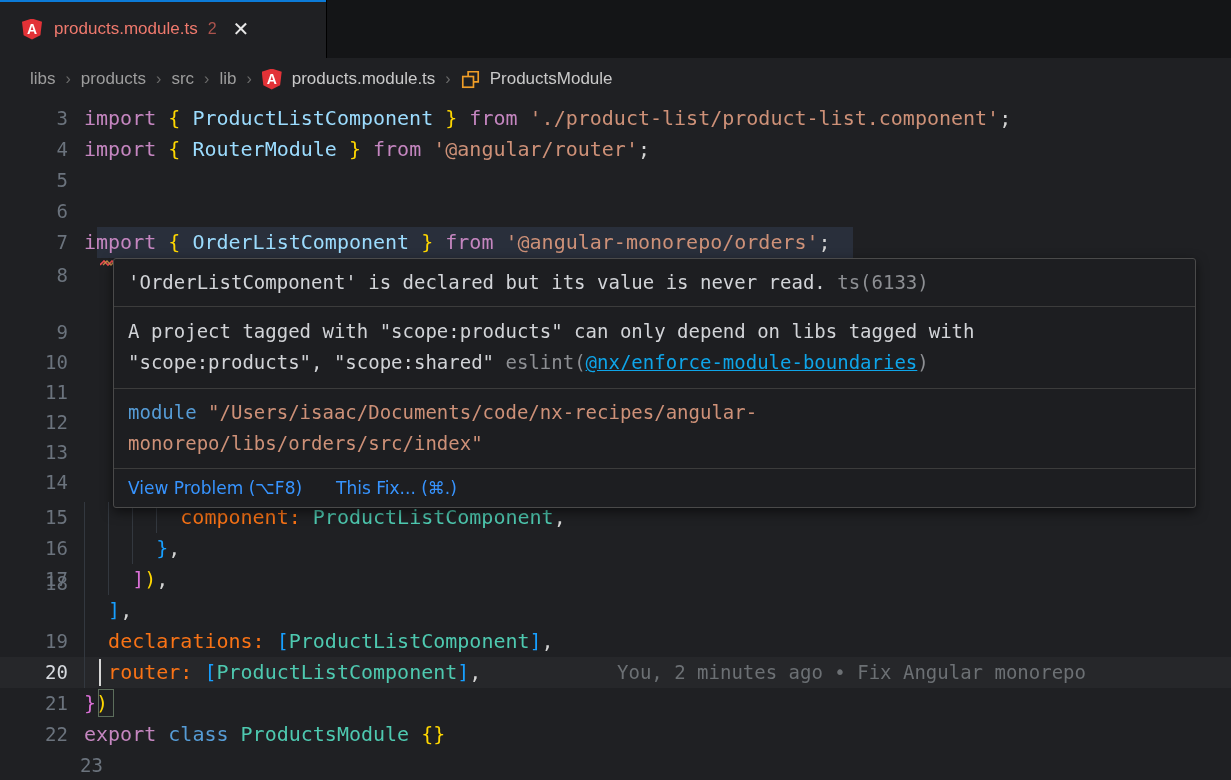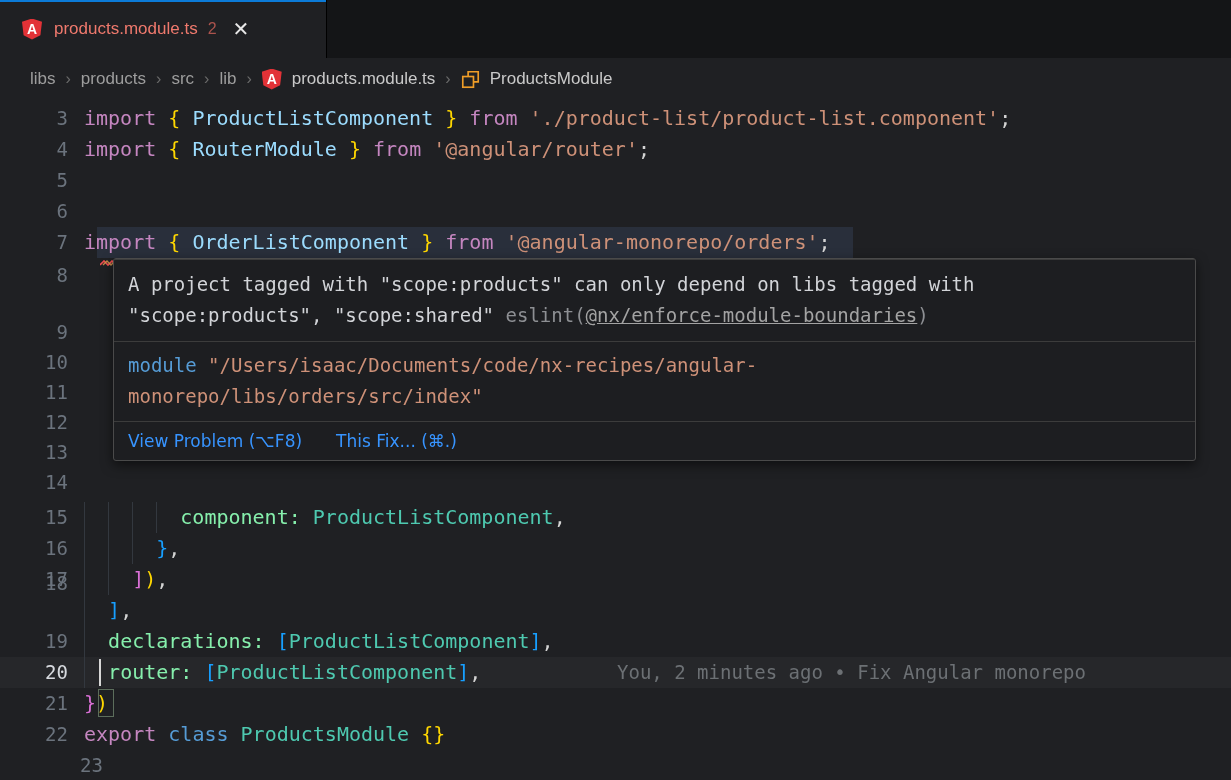--- a/index.html
+++ b/index.html
@@ -28,42 +28,42 @@
   .bc-ico{display:inline-flex;align-items:center;}
 
   
   .editor{position:relative;height:680px;background:#1f2023;overflow:hidden;}
   .gnum{position:absolute;width:68px;text-align:right;color:#6b737d;
         font:19px/31px "DejaVu Sans Mono",monospace;user-select:none;}
   .gnum.cur{color:#d6d9de;}
   .row{position:absolute;left:84px;height:31px;white-space:pre;z-index:2;
        font:20px/31px "DejaVu Sans Mono",monospace;color:#d4d4d4;}
   .guide{position:absolute;top:0;height:31px;width:1px;background:#33383f;}
-  .tk-kw{color:#c586c0}.tk-bkw{color:#569cd6}.tk-id{color:#9cdcfe}.tk-key{color:#86efac}
+  .tk-kw{color:#c586c0}.tk-bkw{color:#569cd6}.tk-id{color:#9cdcfe}.tk-key{color:#f97316}
   .tk-teal{color:#4ec9b0}.tk-str{color:#ce9178}.tk-cmt{color:#6a9955}.tk-y{color:#ffd700}
   .tk-pk{color:#da70d6}.tk-bl{color:#179fff}.tk-pu{color:#d4d4d4}.tk-ws{}
   .curline{position:absolute;left:0;right:0;height:31px;background:rgba(255,255,255,.035);z-index:0;}
   .hl7{position:absolute;height:31px;background:rgba(95,125,175,.17);z-index:1;}
   .squig{position:absolute;z-index:3;}
   .cursor{position:absolute;width:2px;height:27px;background:#d7d7d7;z-index:4;}
   .brkbox{position:absolute;width:16px;height:28px;border:1px solid #5c6e5c;
           box-sizing:border-box;z-index:1;}
   .blame{position:absolute;font:19px/31px "DejaVu Sans Mono",monospace;color:#6c7074;z-index:2;}
   .emoji-hand{vertical-align:-4px;margin-left:3px;}
 
   
   .hover{position:absolute;left:113px;top:158px;width:1083px;background:#1d1e21;
          border:1px solid #4a4a4a;border-radius:3px;z-index:10;
          box-shadow:0 4px 12px rgba(0,0,0,.55);box-sizing:border-box;}
   .hv-s1{height:47px;font:19px/47px "DejaVu Sans Mono",monospace;color:#d2d4d8;
          padding:0 14px;white-space:nowrap;overflow:hidden;}
   .hv-dim{color:#8d8f93;}
   .hv-div{height:1px;background:#3c3c3c;}
   .hv-s2{padding:9px 14px 10px 14px;font:19px/31px "DejaVu Sans Mono",monospace;color:#d2d4d8;}
-  .hv-link{color:#a3a3a3;text-decoration:underline;cursor:pointer;}
+  .hv-link{color:#0ea5e9;text-decoration:underline;cursor:pointer;}
   .hv-s3{padding:8px 14px 9px 14px;font:19px/31px "DejaVu Sans Mono",monospace;color:#d2d4d8;}
   .hv-kw{color:#569cd6;}
   .hv-str{color:#ce9178;}
   .hv-actions{height:38px;display:flex;align-items:center;gap:34px;padding:0 14px;
               font-family:"DejaVu Sans",sans-serif;font-size:17px;color:#3794ff;}
   .hv-action{cursor:pointer;white-space:nowrap;}
 </style>
 </head>
 <body>
 
@@ -94,20 +94,24 @@
         <rect x="1.5" y="5.5" width="9" height="9" fill="none" stroke="#ee9d28" stroke-width="1.4"></rect>
         <path d="M6 5.5 V1.5 H14.5 V10 H10.5" fill="none" stroke="#ee9d28" stroke-width="1.4"></path>
       </svg>
     </span>
     <span class="bc-item bc-bright">ProductsModule</span>
   </div>
 
 <div class="editor" id="editor">
 
   <div class="hover">
+    <div class="hv-s1">
+      <span>'OrderListComponent' is declared but its value is never read.</span>
+      <span class="hv-dim"> </span><span class="hv-dim">ts(6133)</span>
+    </div>
     <div class="hv-div"></div>
     <div class="hv-s2">
       <span>A project tagged with "scope:products" can only depend on libs tagged with</span><br>
       <span>"scope:products", "scope:shared" </span><span class="hv-dim">eslint(</span><span class="hv-link">@nx/enforce-module-boundaries</span><span class="hv-dim">)</span>
     </div>
     <div class="hv-div"></div>
     <div class="hv-s3">
       <span class="hv-kw">module</span><span class="hv-str"> "/Users/isaac/Documents/code/nx-recipes/angular-</span><br>
       <span class="hv-str">monorepo/libs/orders/src/index"</span>
     </div>

